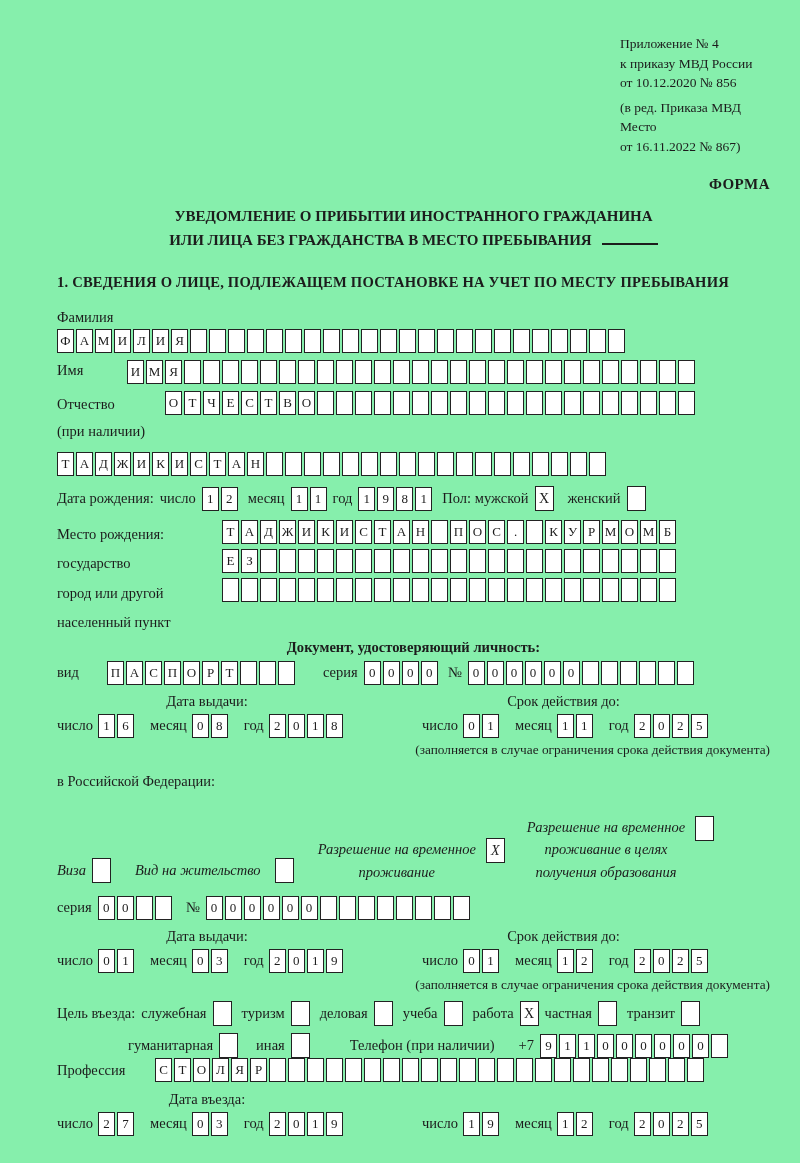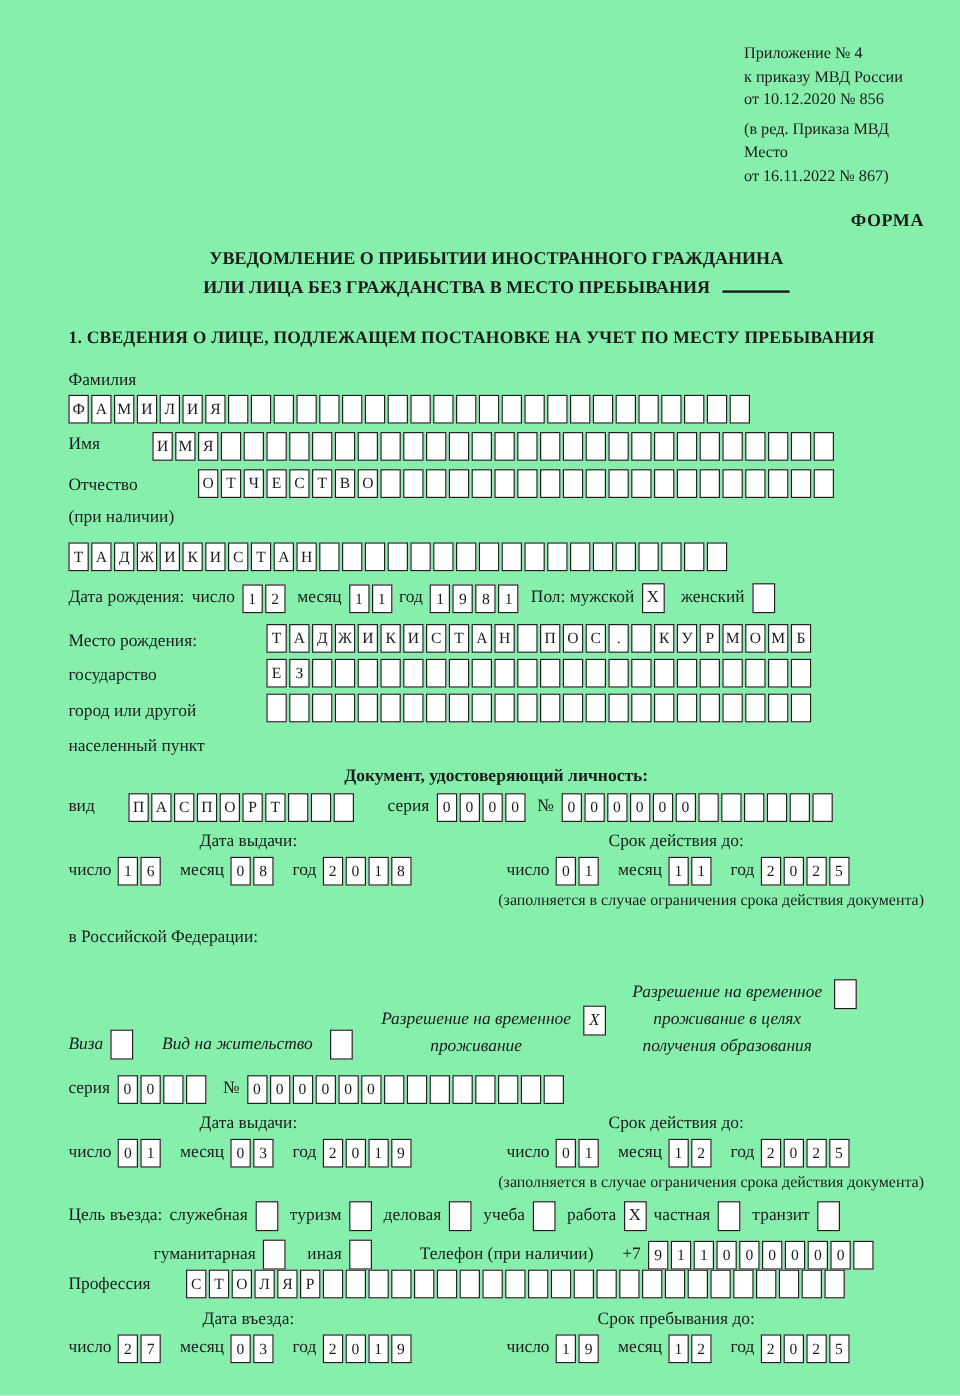--- a/index.html
+++ b/index.html
@@ -592,21 +592,20 @@
         <span class="cell"></span>
         <span class="cell"></span>
         <span class="cell"></span>
         <span class="cell"></span>
         <span class="cell"></span>
       </span>
   </div>
 
   <div class="dhdr">
     <span class="left">Дата въезда:</span>
-    <span class="right">Срок пребывания до:</span>
   </div>
   <div class="drow">
     <span class="dgroup dleft">
       <span class="lbl">число</span>
       <span class="cellrow">
           <span class="cell">2</span>
           <span class="cell">7</span>
         </span>
       <span class="lbl">месяц</span>
       <span class="cellrow">

